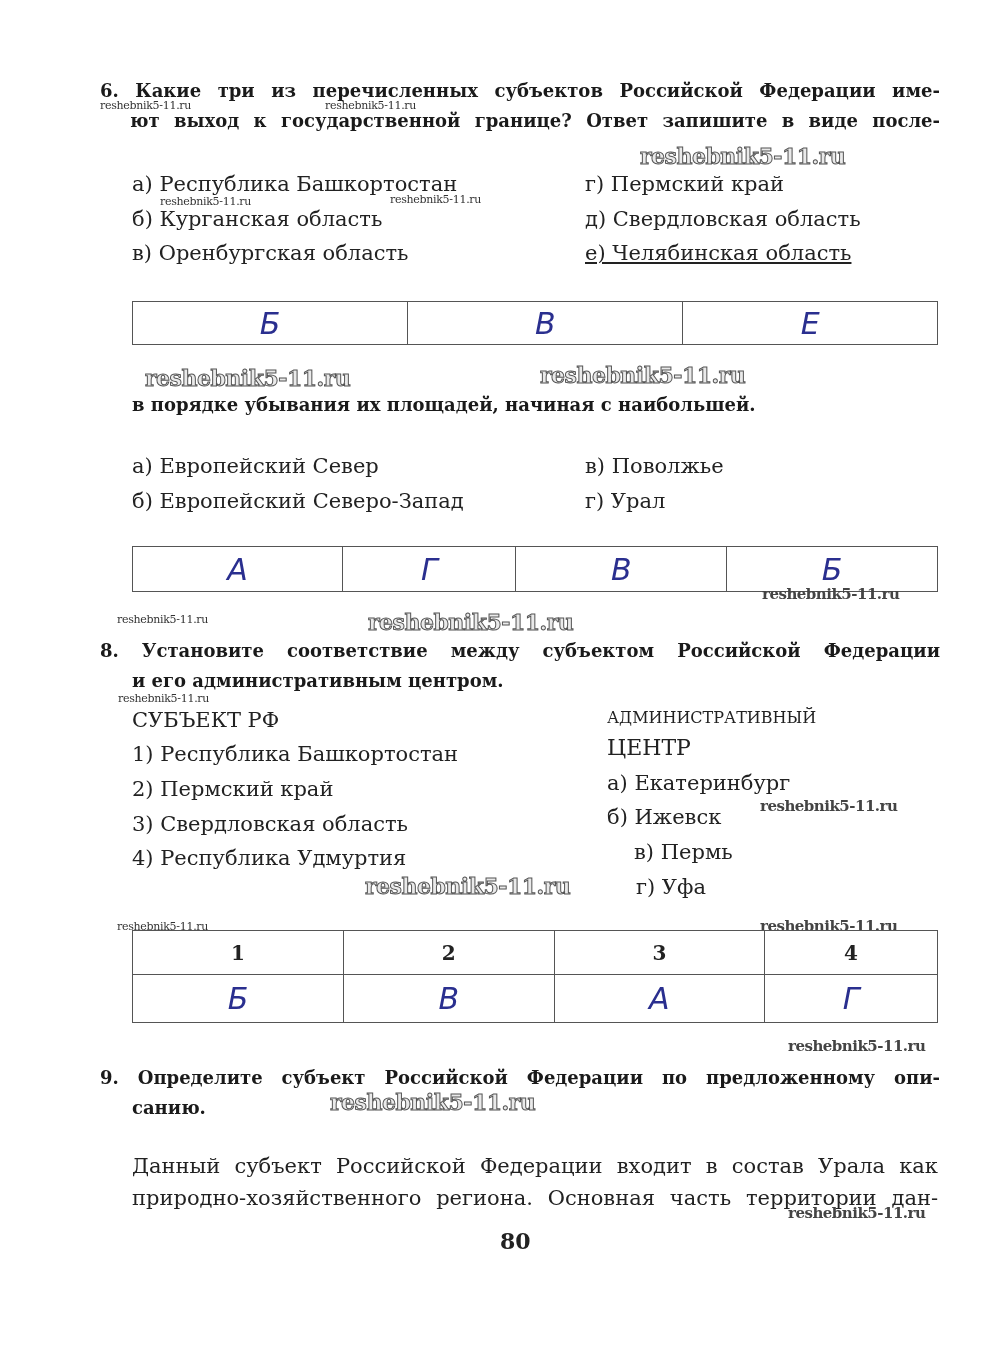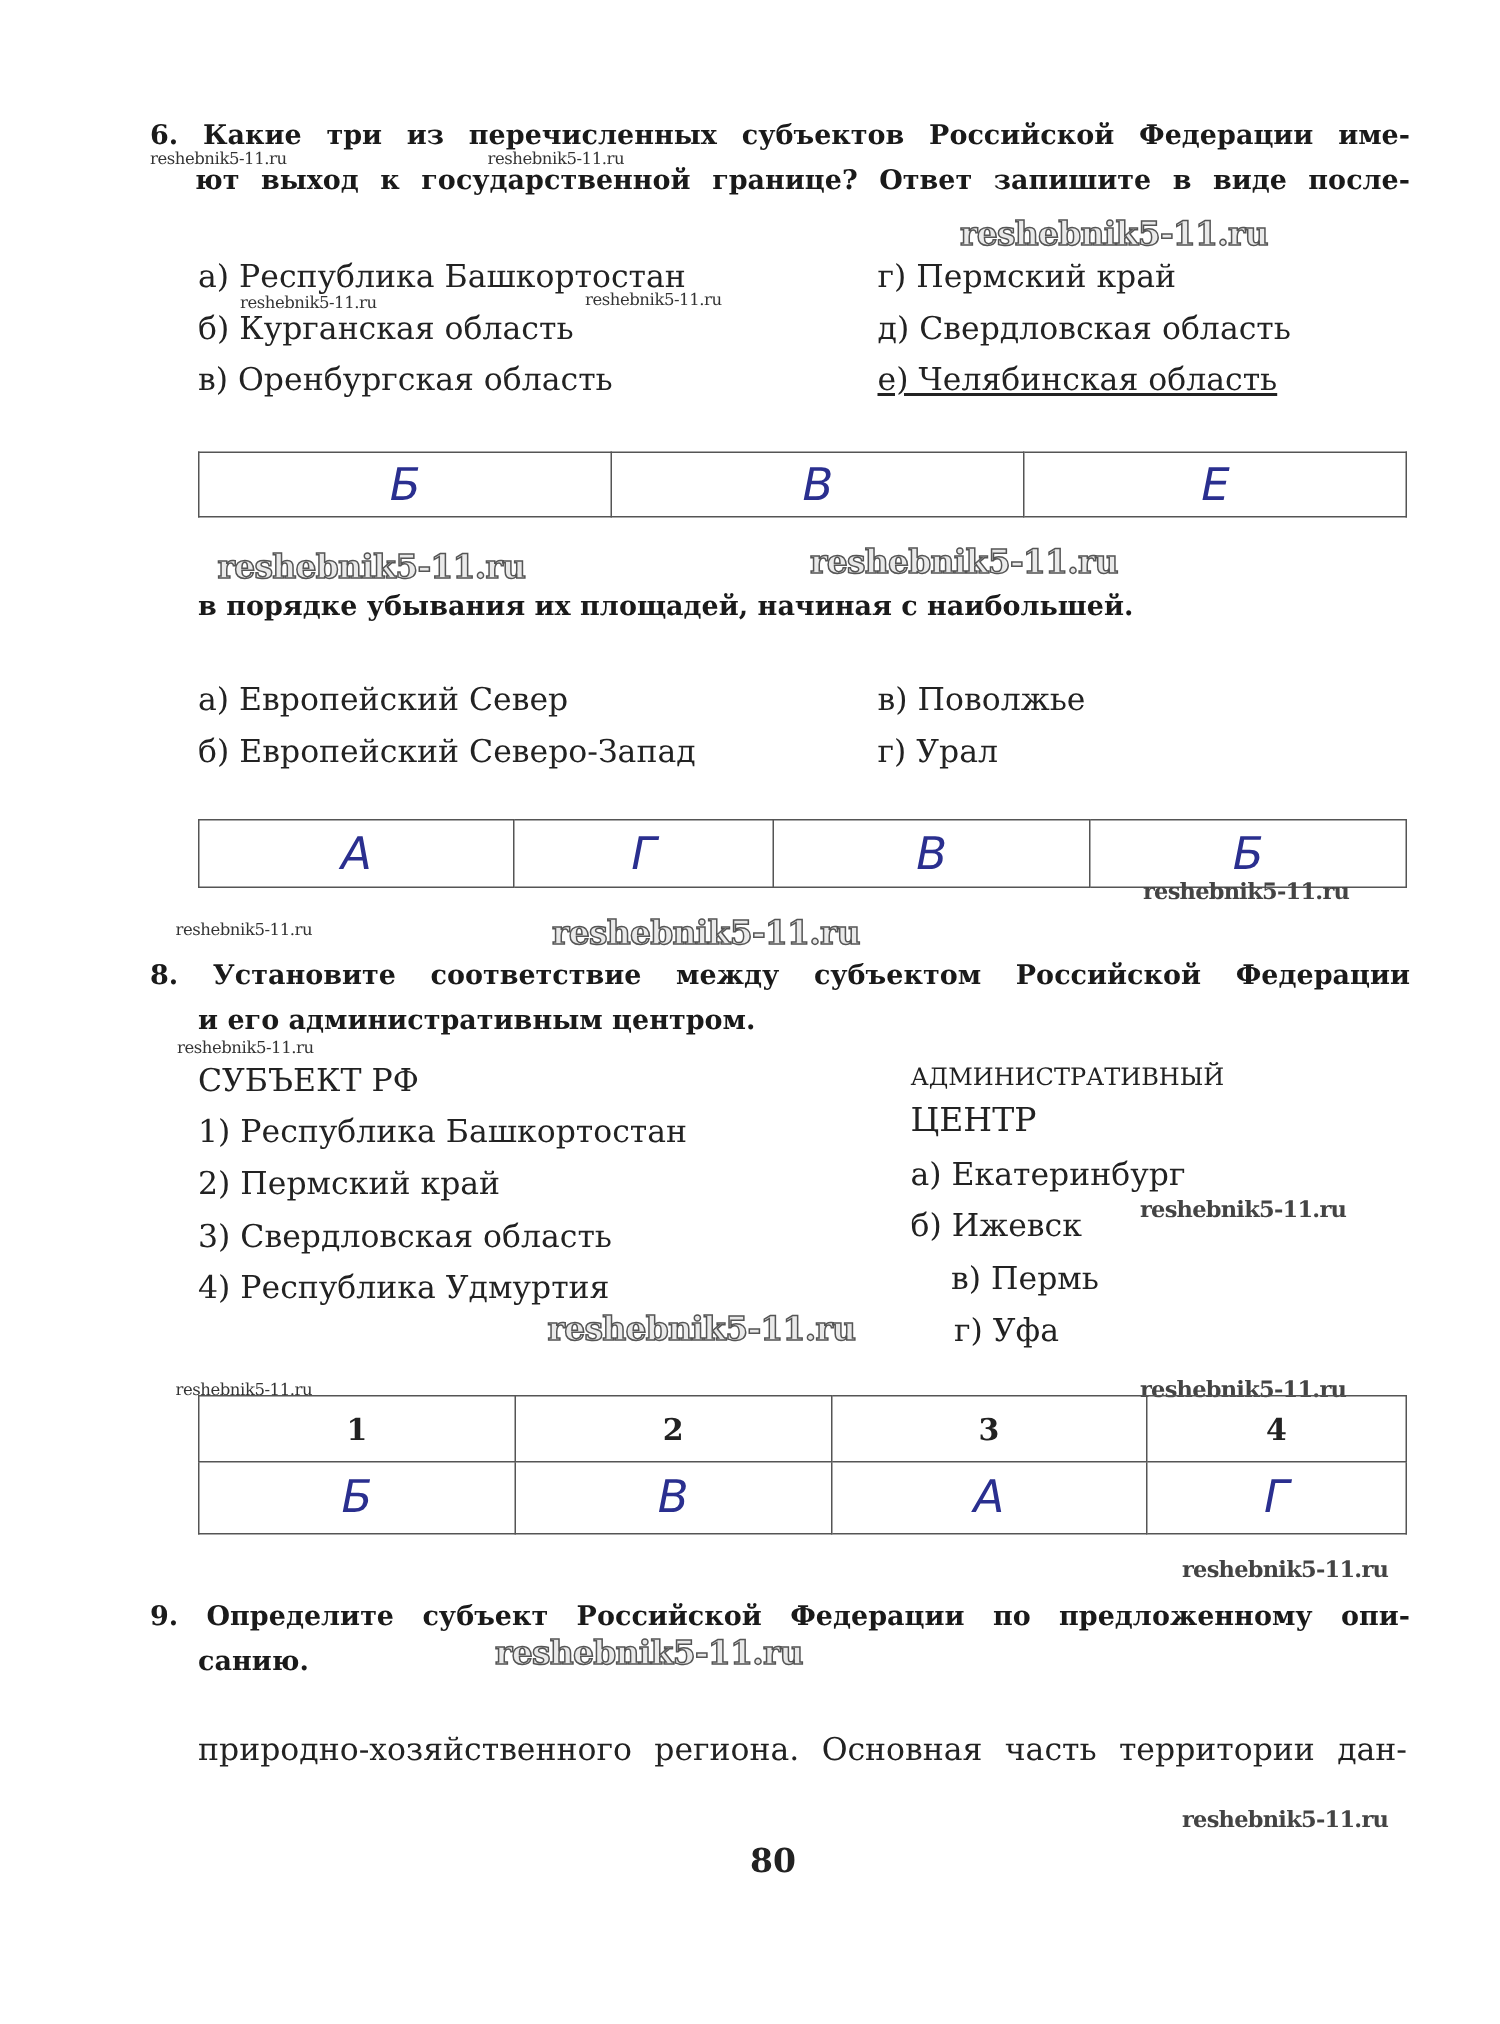--- a/index.html
+++ b/index.html
@@ -118,17 +118,18 @@
 
 <div class="abs wm-mid" style="left:788px; top:1037px;">reshebnik5-11.ru</div>
 
 <div class="abs q" style="left:100px; top:1063px; width:840px;">
   <div class="just">9. Определите субъект Российской Федерации по предложенному опи-</div>
   <div style="padding-left:32px;">санию.</div>
 </div>
 <div class="abs wm-big" style="left:330px; top:1089px;">reshebnik5-11.ru</div>
 
 <div class="abs" style="left:132px; top:1150px; width:806px; font-size:21px; line-height:32px; color:#222;">
+  <div class="just">Данный субъект Российской Федерации входит в состав Урала как</div>
   <div class="just">природно-хозяйственного региона. Основная часть территории дан-</div>
 </div>
 <div class="abs wm-mid" style="left:788px; top:1204px;">reshebnik5-11.ru</div>
 
 <div class="abs" style="left:500px; top:1228px; font-size:22px; font-weight:bold; color:#222;">80</div>
 
 </body></html>

